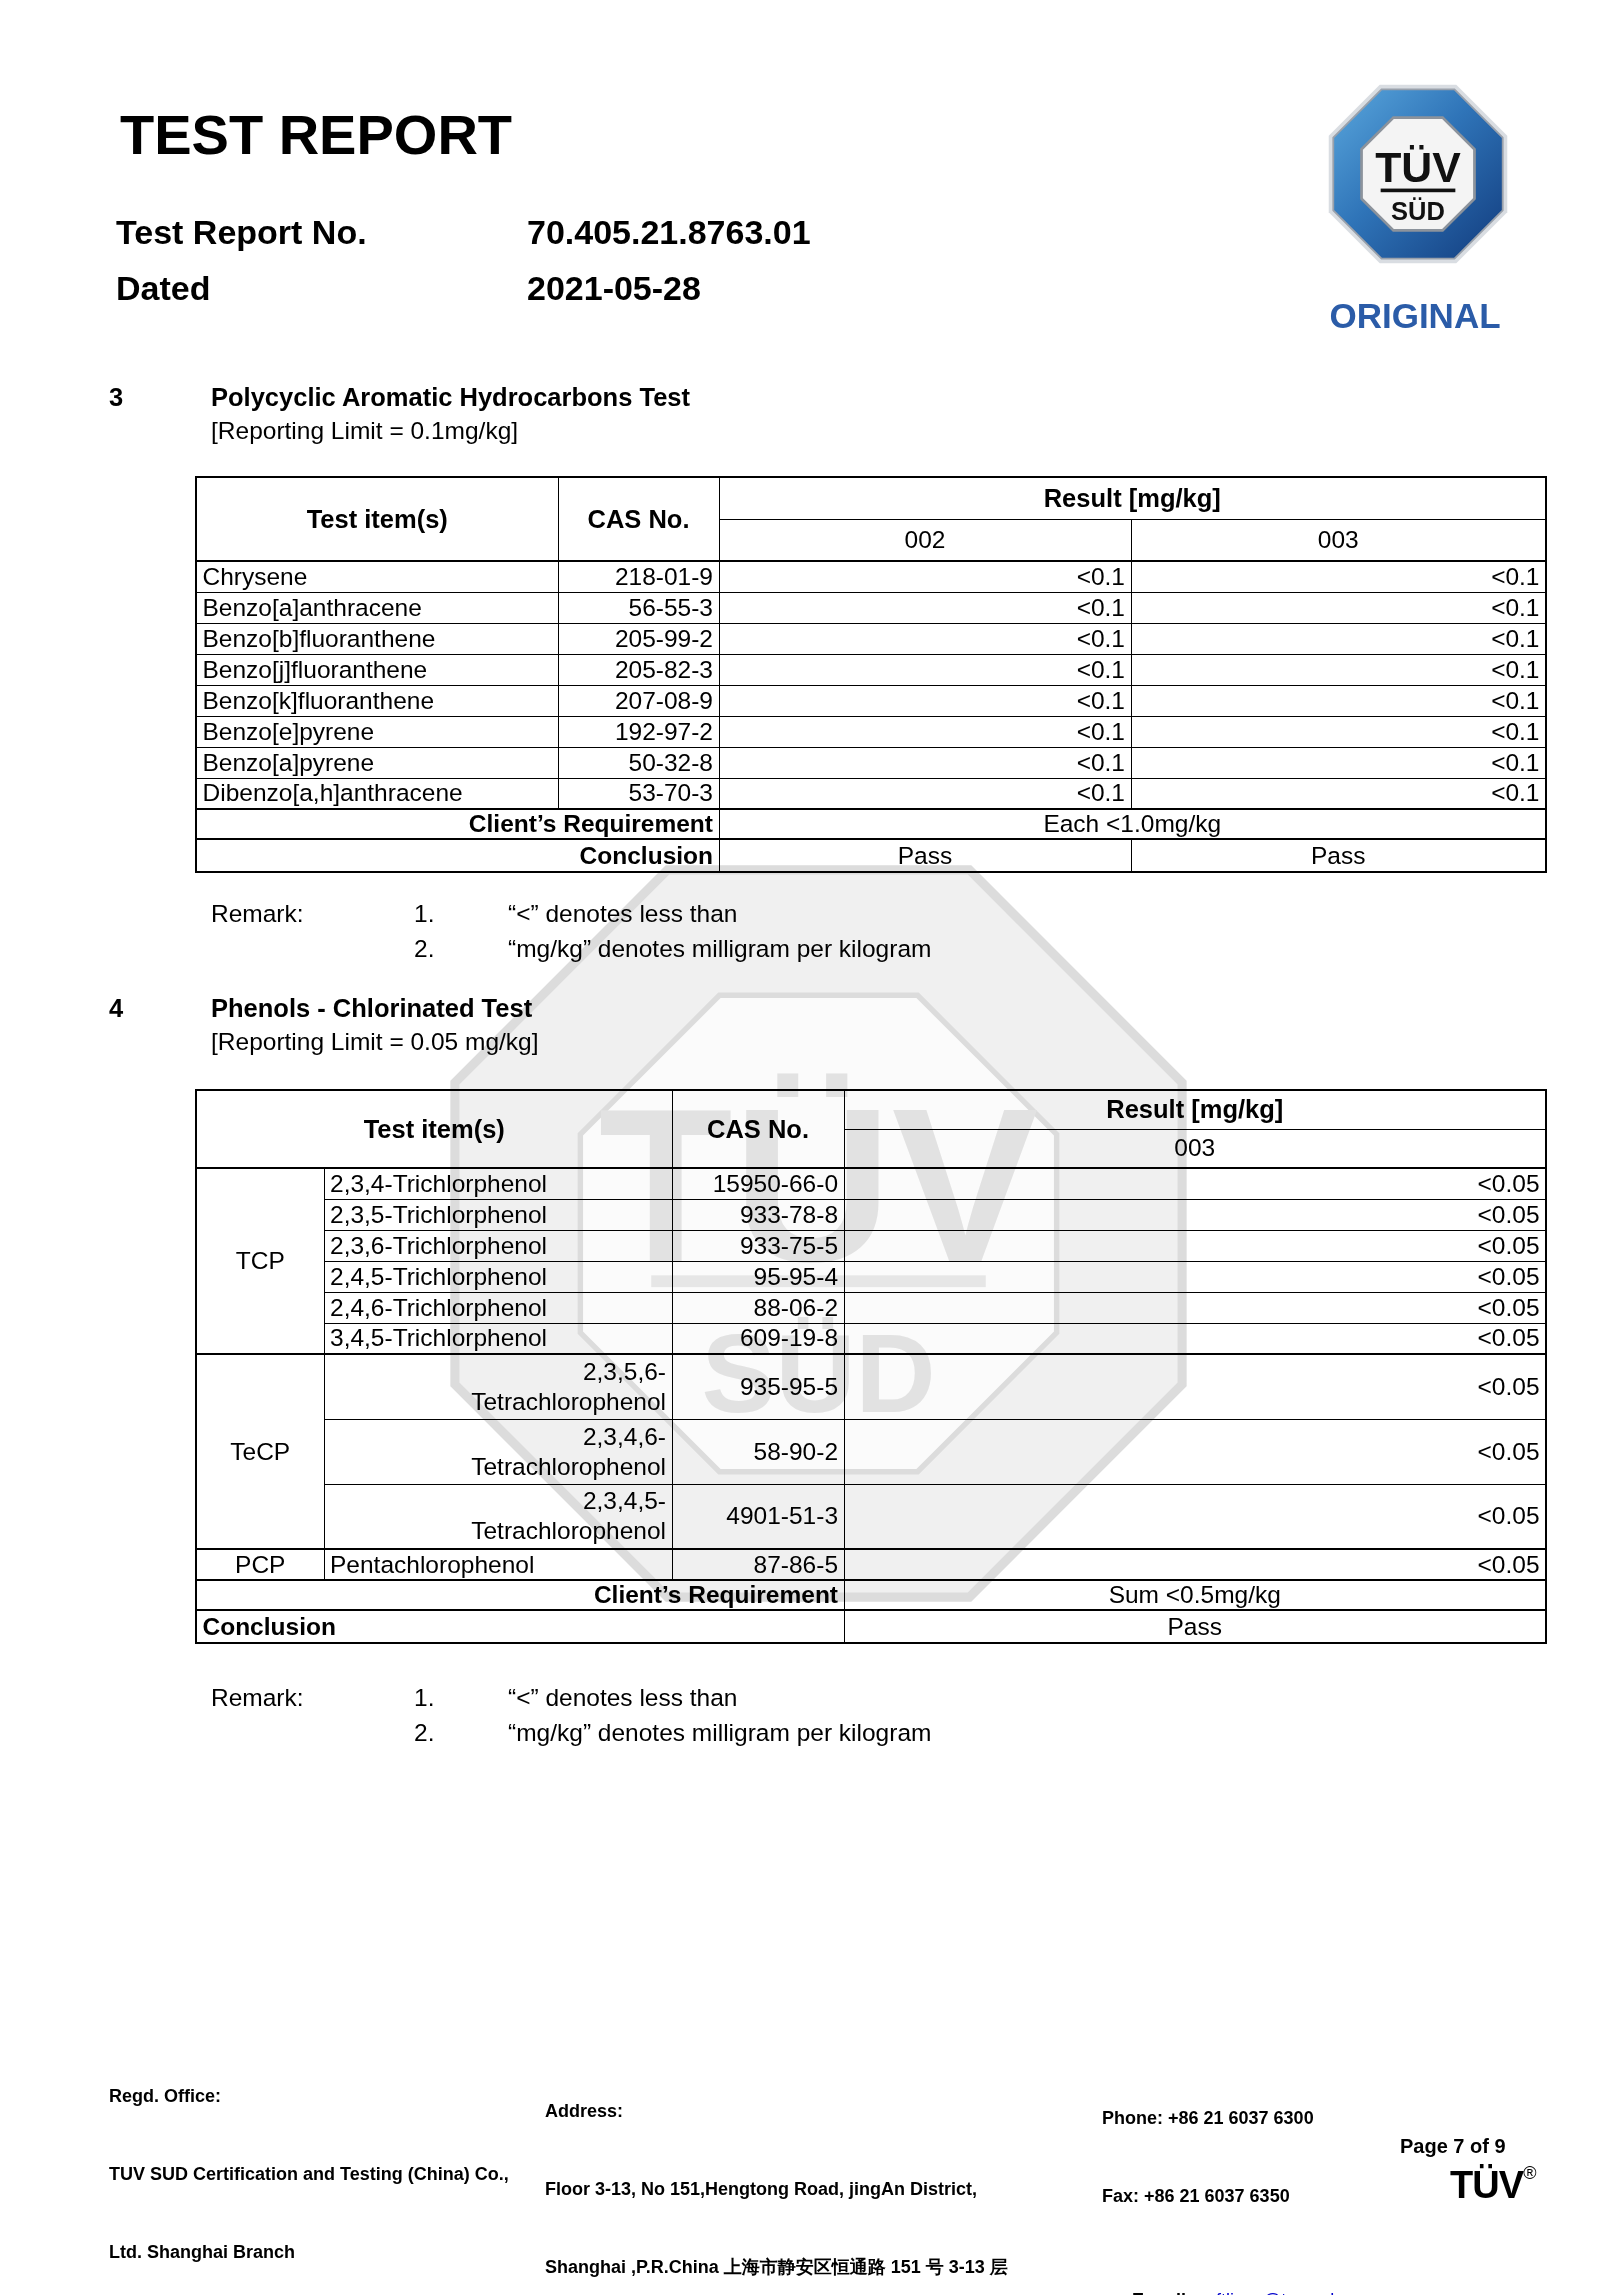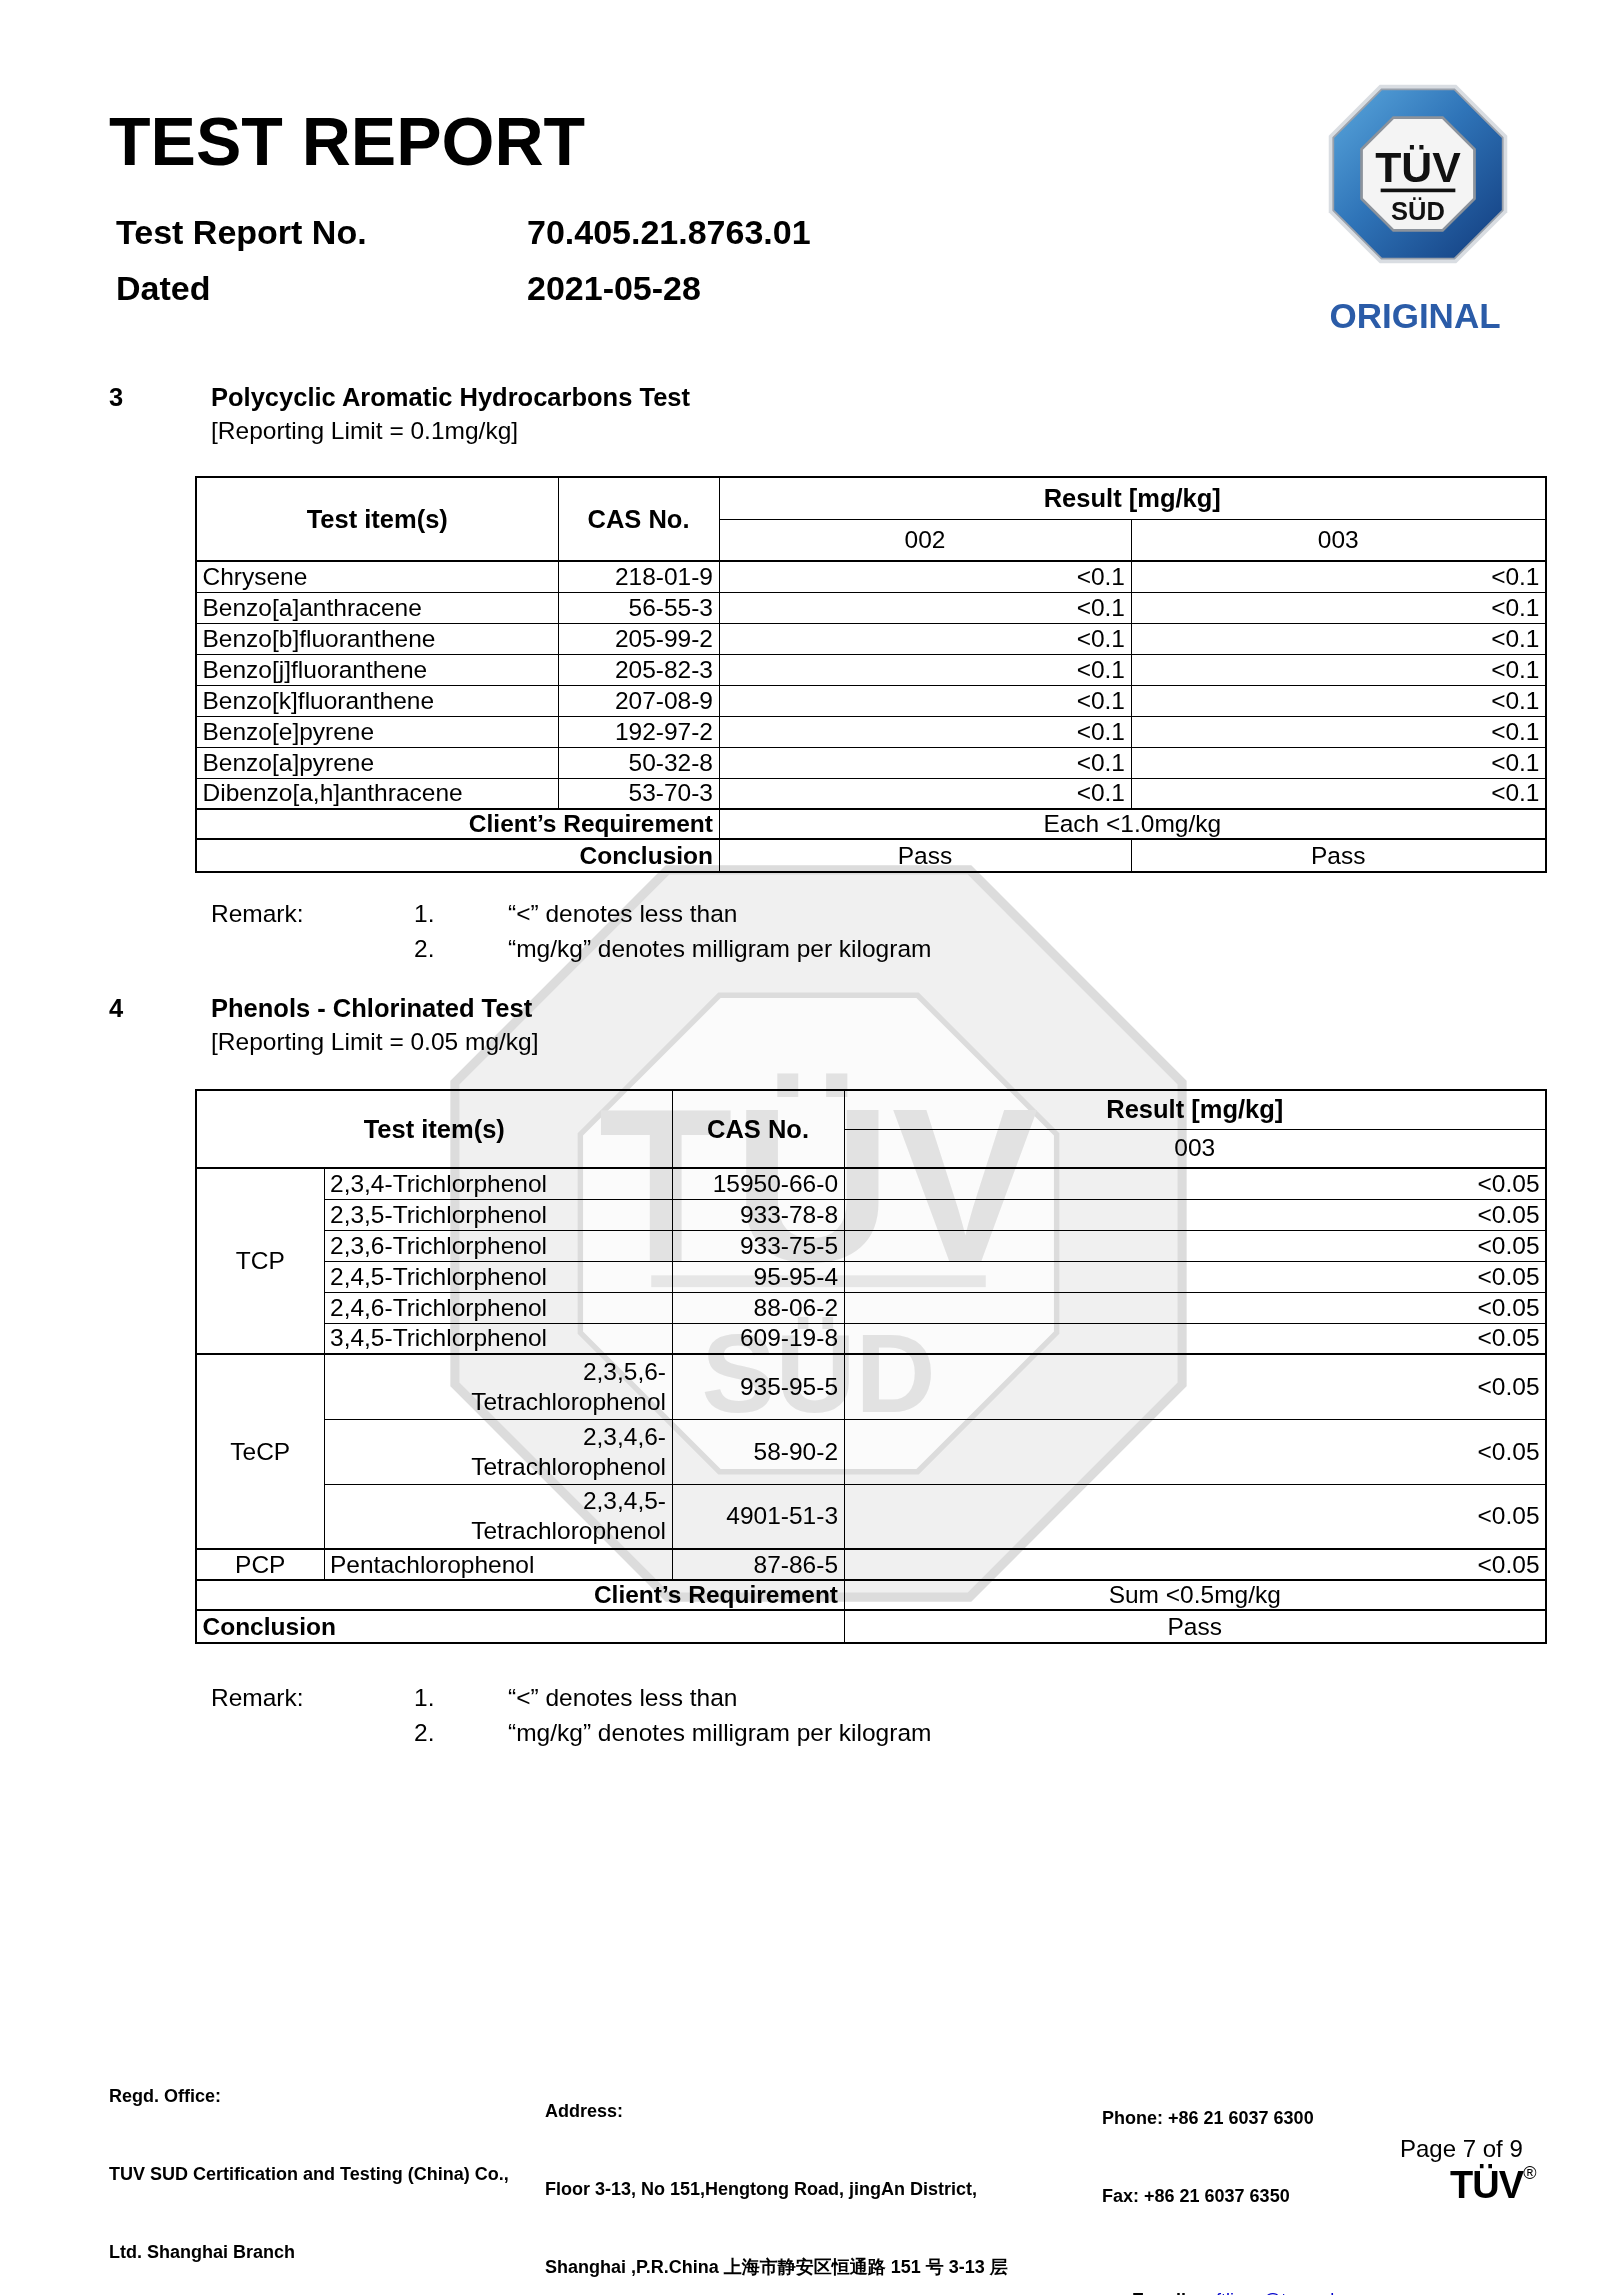--- a/index.html
+++ b/index.html
@@ -5,21 +5,21 @@
   * { margin:0; padding:0; box-sizing:border-box; }
   html,body { background:#888; }
   .page {
     position:relative; width:1623px; height:2296px; margin:0 auto;
     background:#ffffff; color:#000;
     font-family:"Liberation Sans","DejaVu Sans",sans-serif;
     overflow:hidden;
   }
   .layer { position:absolute; z-index:1; }
   
-  .doc-title { left:109px; top:102px; font-size:68px; font-weight:bold; letter-spacing:0px; }
+  .doc-title { left:120px; top:102px; font-size:56px; font-weight:bold; letter-spacing:0px; }
   .meta { left:116px; top:204px; font-size:34px; font-weight:bold; }
   .meta-row { display:flex; height:56px; align-items:center; }
   .meta-label { width:411px; }
   .logo-wrap { left:1326px; top:82px; }
   .original { left:1315px; top:296px; width:200px; text-align:center; font-size:35px; font-weight:bold; }
   
   .watermark { left:444px; top:859px; z-index:0; }
   
   .section { font-size:24.5px; line-height:34px; width:1446px; }
   .sec3 { left:109px; top:380px; }
@@ -55,21 +55,21 @@
   
   .remark { display:grid; grid-template-columns:203px 94px auto; font-size:24.5px; line-height:35px; }
   .rm1 { left:211px; top:896px; }
   .rm2 { left:211px; top:1680px; }
   
   .foot { font-size:18px; line-height:26px; font-weight:bold; white-space:pre-wrap; }
   .f-regd { left:109px; top:2031px; width:427px; }
   .f-addr { left:545px; top:2046px; width:545px; }
   .f-contact { left:1102px; top:2053px; width:300px; }
   .f-contact a { color:#0000cc; font-weight:normal; text-decoration:underline; }
-  .f-page { left:1400px; top:2135px; font-size:24px; }
+  .f-page { left:1400px; top:2135px; font-size:20px;font-weight:bold; }
   .f-tuv { left:1450px; top:2164px; font-size:38px; font-weight:bold; letter-spacing:-0.9px; }
   .f-tuv sup { font-size:18px; font-weight:normal; position:relative; top:-5.5px; }
 </style>
 </head>
 <body>
 
 <div class="page">
 
   <svg class="layer watermark" width="749" height="749" viewBox="0 0 824 824">
     <polygon points="246,12 578,12 812,246 812,578 578,812 246,812 12,578 12,246" fill="#f0f0f0" stroke="#dcdcdc" stroke-width="10"></polygon>

